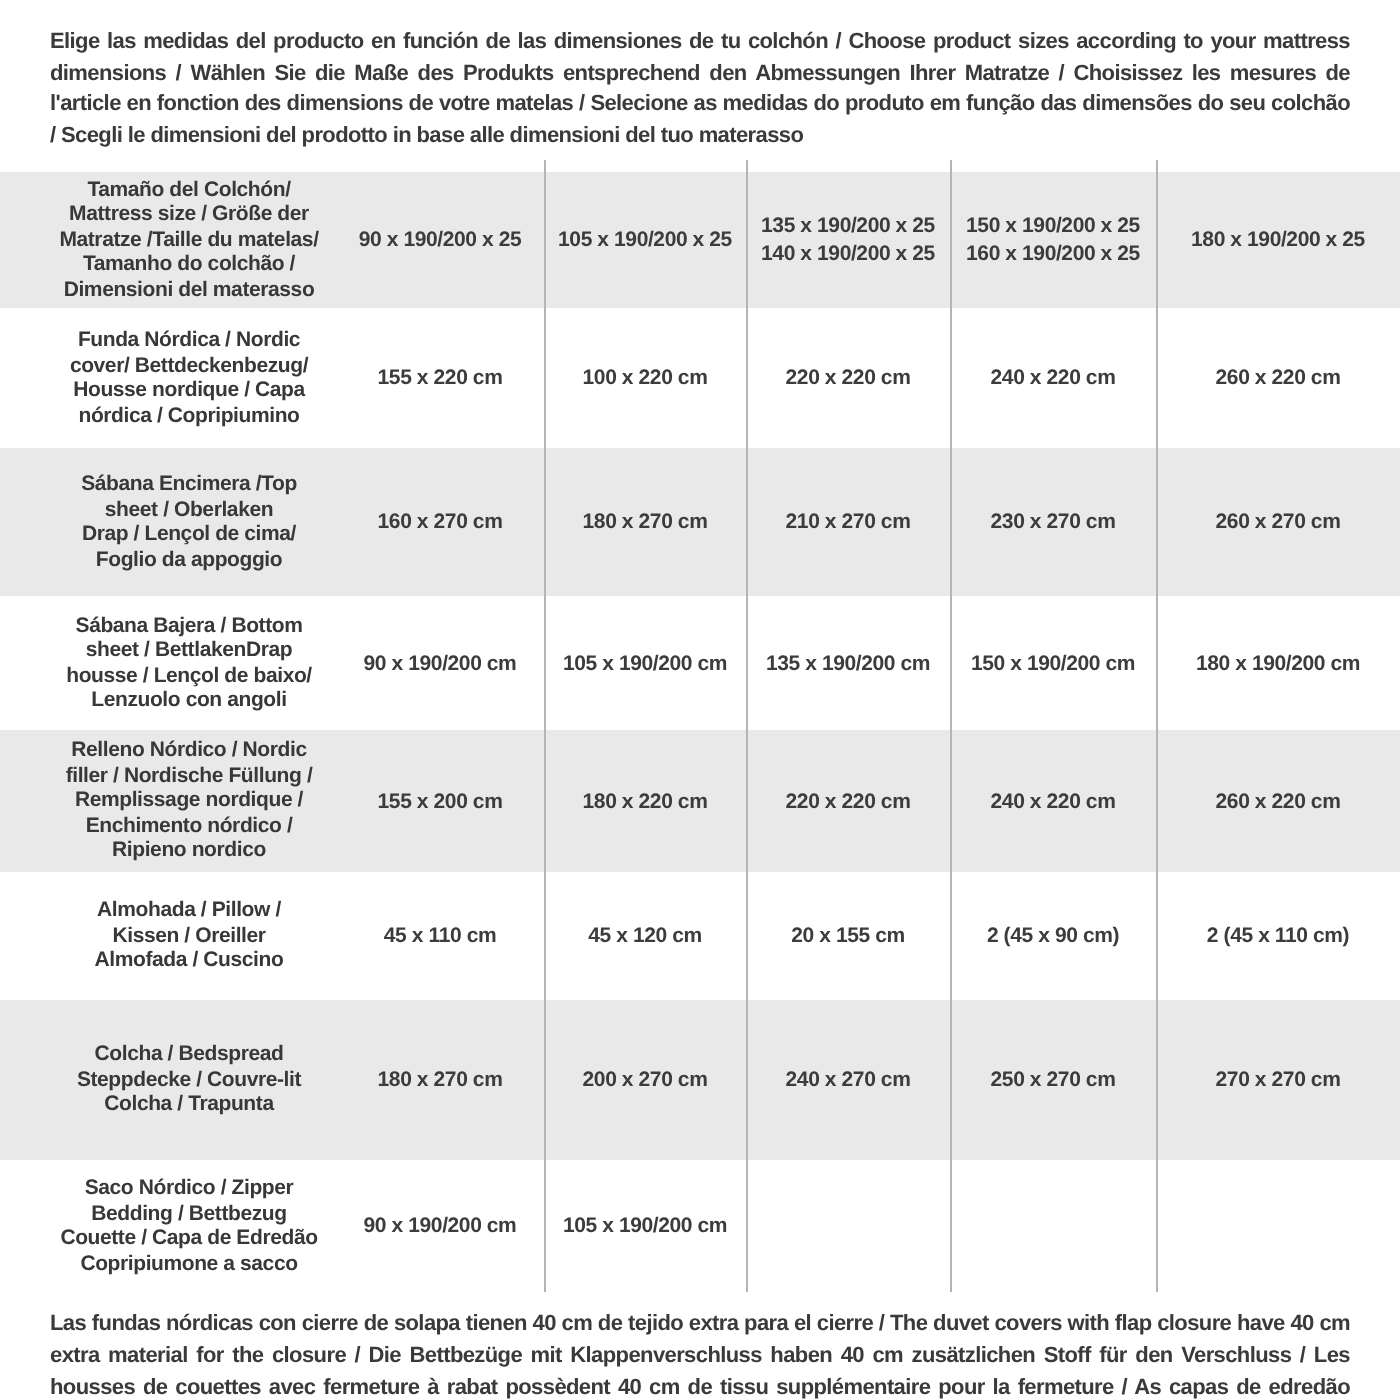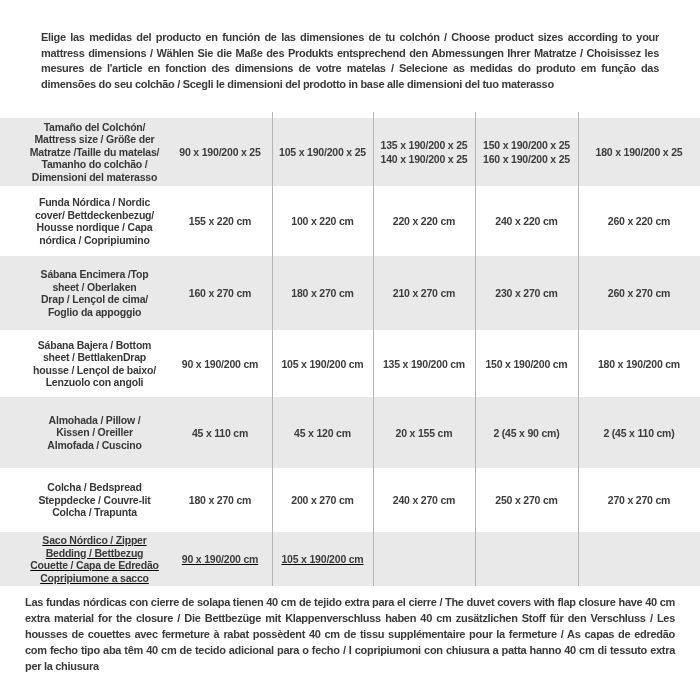--- a/index.html
+++ b/index.html
@@ -10,21 +10,21 @@
     background: #ffffff;
     font-family: "Liberation Sans", "DejaVu Sans", sans-serif;
     overflow: hidden;
   }
   .page {
     width: 700px;
     height: 700px;
     position: relative;
   }
   .intro {
-    margin: 16px;
+    margin: 0;
     padding: 14px 25px 10px 25px;
     font-size: 11px;
     font-weight: bold;
     line-height: 15.5px;
     letter-spacing: -0.3px;
     color: #3a3a3a;
     text-align: justify;
   }
   .table-wrap {
     position: relative;
@@ -55,21 +55,21 @@
   table.size-table col.c4 { width: 103px; }
   table.size-table col.c5 { width: 122px; }
   table.size-table tr:nth-child(odd)  { background: #e9e9e9; }
   table.size-table tr:nth-child(even) { background: #ffffff; }
   table.size-table tr:nth-child(1) { height: 68px; }
   table.size-table tr:nth-child(2) { height: 70px; }
   table.size-table tr:nth-child(3) { height: 74px; }
   table.size-table tr:nth-child(4) { height: 67px; }
   table.size-table tr:nth-child(5) { height: 71px; }
   table.size-table tr:nth-child(6) { height: 64px; }
-  table.size-table tr:nth-child(7) { height: 52px; text-decoration: underline; }
+  table.size-table tr:nth-child(7) { height: 80px; }
   table.size-table tr:nth-child(8) { height: 66px; }
   td.label-cell {
     padding: 2px 4px 2px 25px;
     text-align: center;
     vertical-align: middle;
     font-size: 10.5px;
     font-weight: bold;
     line-height: 12.5px;
     letter-spacing: -0.2px;
     color: #383838;
@@ -161,20 +161,32 @@
 sheet / BettlakenDrap
 housse / Lençol de baixo/
 Lenzuolo con angoli</td>
           <td class="value-cell">90 x 190/200 cm</td>
           <td class="value-cell">105 x 190/200 cm</td>
           <td class="value-cell">135 x 190/200 cm</td>
           <td class="value-cell">150 x 190/200 cm</td>
           <td class="value-cell">180 x 190/200 cm</td>
         </tr>
         <tr>
+          <td class="label-cell">Relleno Nórdico / Nordic
+filler / Nordische Füllung /
+Remplissage nordique /
+Enchimento nórdico /
+Ripieno nordico</td>
+          <td class="value-cell">155 x 200 cm</td>
+          <td class="value-cell">180 x 220 cm</td>
+          <td class="value-cell">220 x 220 cm</td>
+          <td class="value-cell">240 x 220 cm</td>
+          <td class="value-cell">260 x 220 cm</td>
+        </tr>
+        <tr>
           <td class="label-cell">Almohada  / Pillow /
 Kissen / Oreiller
 Almofada / Cuscino</td>
           <td class="value-cell">45 x 110 cm</td>
           <td class="value-cell">45 x 120 cm</td>
           <td class="value-cell">20 x 155 cm</td>
           <td class="value-cell">2 (45 x 90 cm)</td>
           <td class="value-cell">2 (45 x 110 cm)</td>
         </tr>
         <tr>

